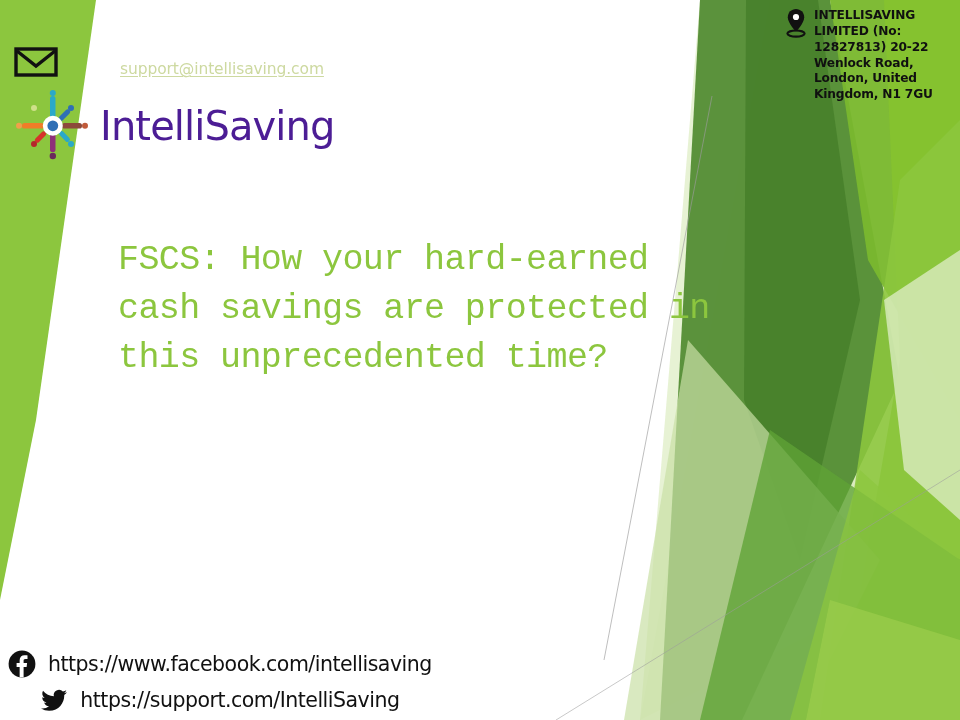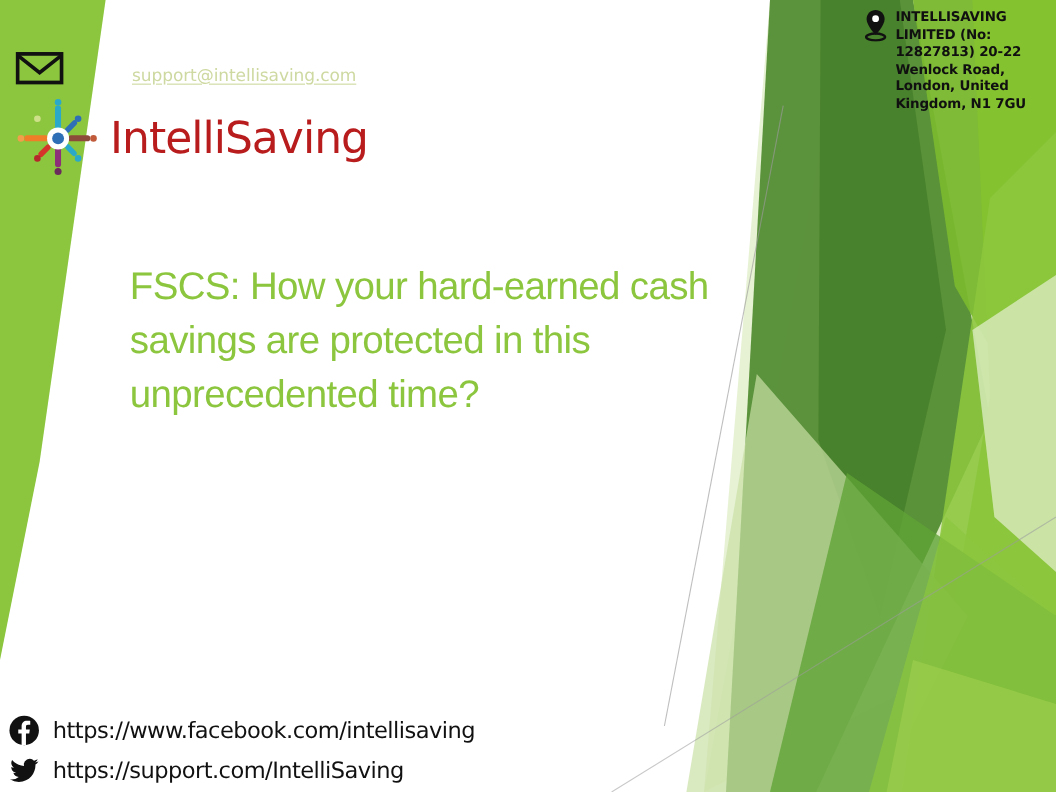--- a/index.html
+++ b/index.html
@@ -46,21 +46,21 @@
     position:absolute;
     left:14px; top:88px;
     display:flex; align-items:center;
     z-index:5;
   }
   #brand-mark { display:block; width:78px; height:76px; }
   #brand-wordmark {
     font-family:"DejaVu Sans", sans-serif;
     font-size:40px;
     font-weight:400;
-    color:#b91c1c;
+    color:#4c1d95;
     letter-spacing:-0.9px;
     margin-left:8px;
     white-space:nowrap;
   }
   
   #address-block {
     position:absolute;
     left:784px; top:8px;
     width:176px;
     display:flex;
@@ -75,37 +75,37 @@
     line-height:1.30;
     color:#101010;
     letter-spacing:-0.15px;
     white-space:pre-line;
   }
   
   #headline {
     position:absolute;
     left:118px; top:236px;
     width:620px;
-    font-family:Liberation Sans, sans-serif;
+    font-family:Liberation Mono, monospace;
     font-size:35px;
     line-height:1.40;
     font-weight:400;
     color:#8cc63e;
     letter-spacing:-0.6px;
     z-index:5;
   }
   
   #social-list {
     position:absolute;
     left:8px; bottom:6px;
     display:flex; flex-direction:column;
     gap:8px;
     z-index:5;
   }
-  .social-row { display:flex; align-items:center; gap:12px; }
+  .social-row { display:flex; align-items:center; gap:12px;justify-content:center; }
   .social-icon { display:block; width:28px; height:28px; flex:0 0 auto; }
   .social-url {
     font-family:"DejaVu Sans", sans-serif;
     font-size:20.5px;
     color:#111111;
     letter-spacing:-0.5px;
     white-space:nowrap;
   }
 </style>
 </head>

